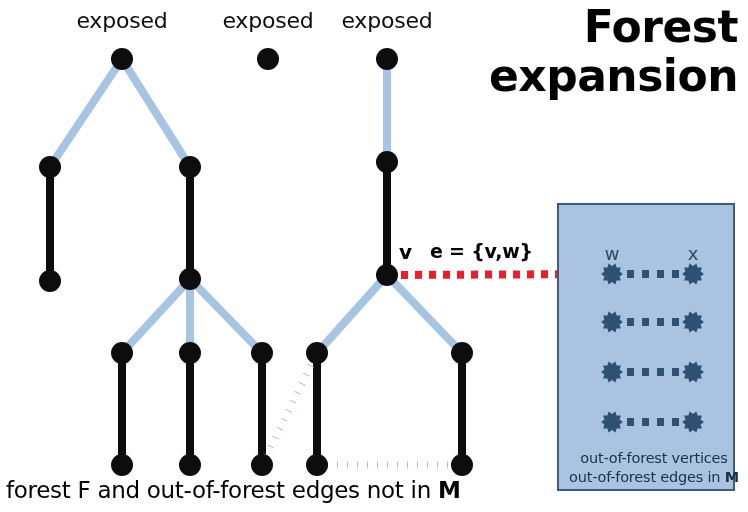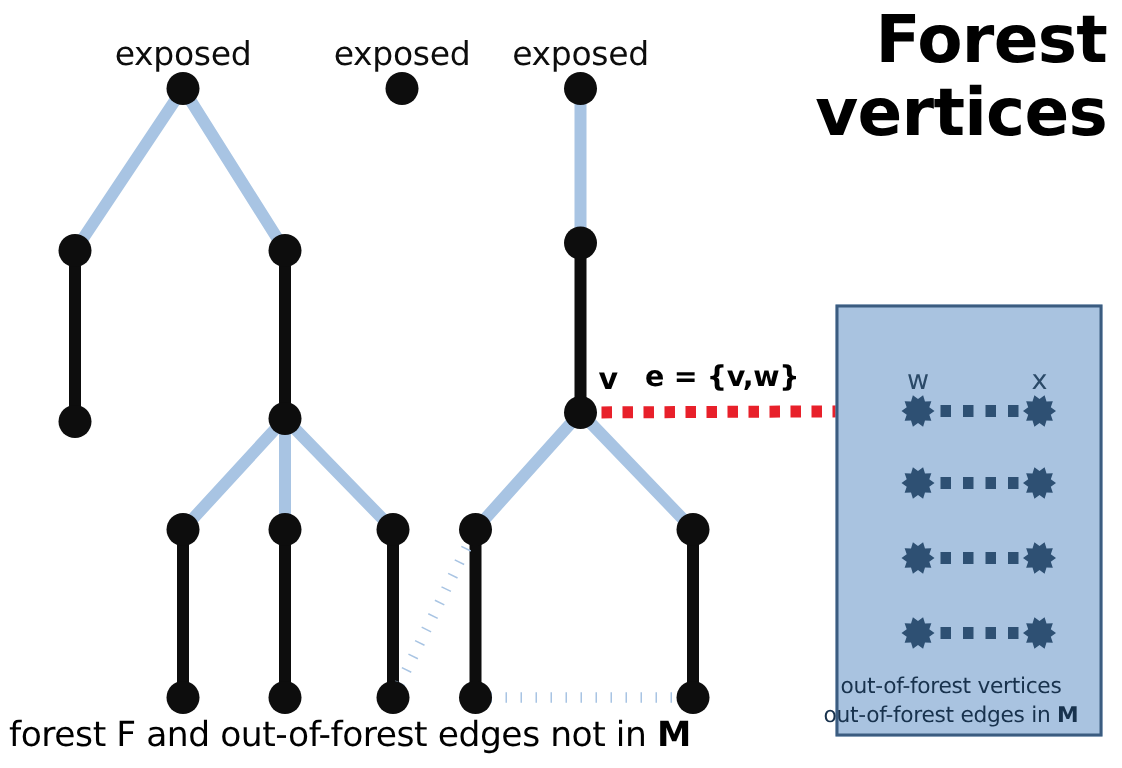--- a/index.html
+++ b/index.html
@@ -21,21 +21,20 @@
     position: absolute;
     left: 0;
     top: 0;
     width: 748px;
     height: 512px;
   }
   .lbl {
     position: absolute;
     white-space: nowrap;
     color: #000000;
-    margin-top: 16px;
   }
   .exposed-label {
     font-size: 22px;
     font-weight: 400;
     color: #0d0d0d;
     letter-spacing: -0.2px;
   }
   .title {
     position: absolute;
     right: 10px;
@@ -86,21 +85,21 @@
     box-sizing: border-box;
   }
   .col-label {
     position: absolute;
     font-size: 18px;
     color: #2b4a68;
     font-weight: 400;
   }
   .legend-caption {
     position: absolute;
-    left: 548px;
+    left: 568px;
     top: 449px;
     width: 172px;
     text-align: center;
     font-size: 14.5px;
     line-height: 1.28;
     color: #18324d;
     letter-spacing: -0.2px;
   }
   .legend-caption b { font-weight: bold; }
 </style>
@@ -155,21 +154,21 @@
         <circle cx="387" cy="275" r="11" fill="#0d0d0d"></circle>
         <circle cx="317" cy="353" r="11" fill="#0d0d0d"></circle>
         <circle cx="317" cy="465" r="11" fill="#0d0d0d"></circle>
         <circle cx="462" cy="353" r="11" fill="#0d0d0d"></circle>
         <circle cx="462" cy="465" r="11" fill="#0d0d0d"></circle>
       </g>
   </svg>
 
   <div class="title">
     <div>Forest</div>
-    <div>vertices</div>
+    <div>expansion</div>
   </div>
 
   <div id="exposed-labels">
       <div class="lbl exposed-label" style="left: 60px; top: 8px; width: 124px; text-align: center;">exposed</div>
       <div class="lbl exposed-label" style="left: 206px; top: 8px; width: 124px; text-align: center;">exposed</div>
       <div class="lbl exposed-label" style="left: 325px; top: 8px; width: 124px; text-align: center;">exposed</div>
     </div>
 
   <div class="v-label">v</div>
   <div class="e-label">e = {v,w}</div>

